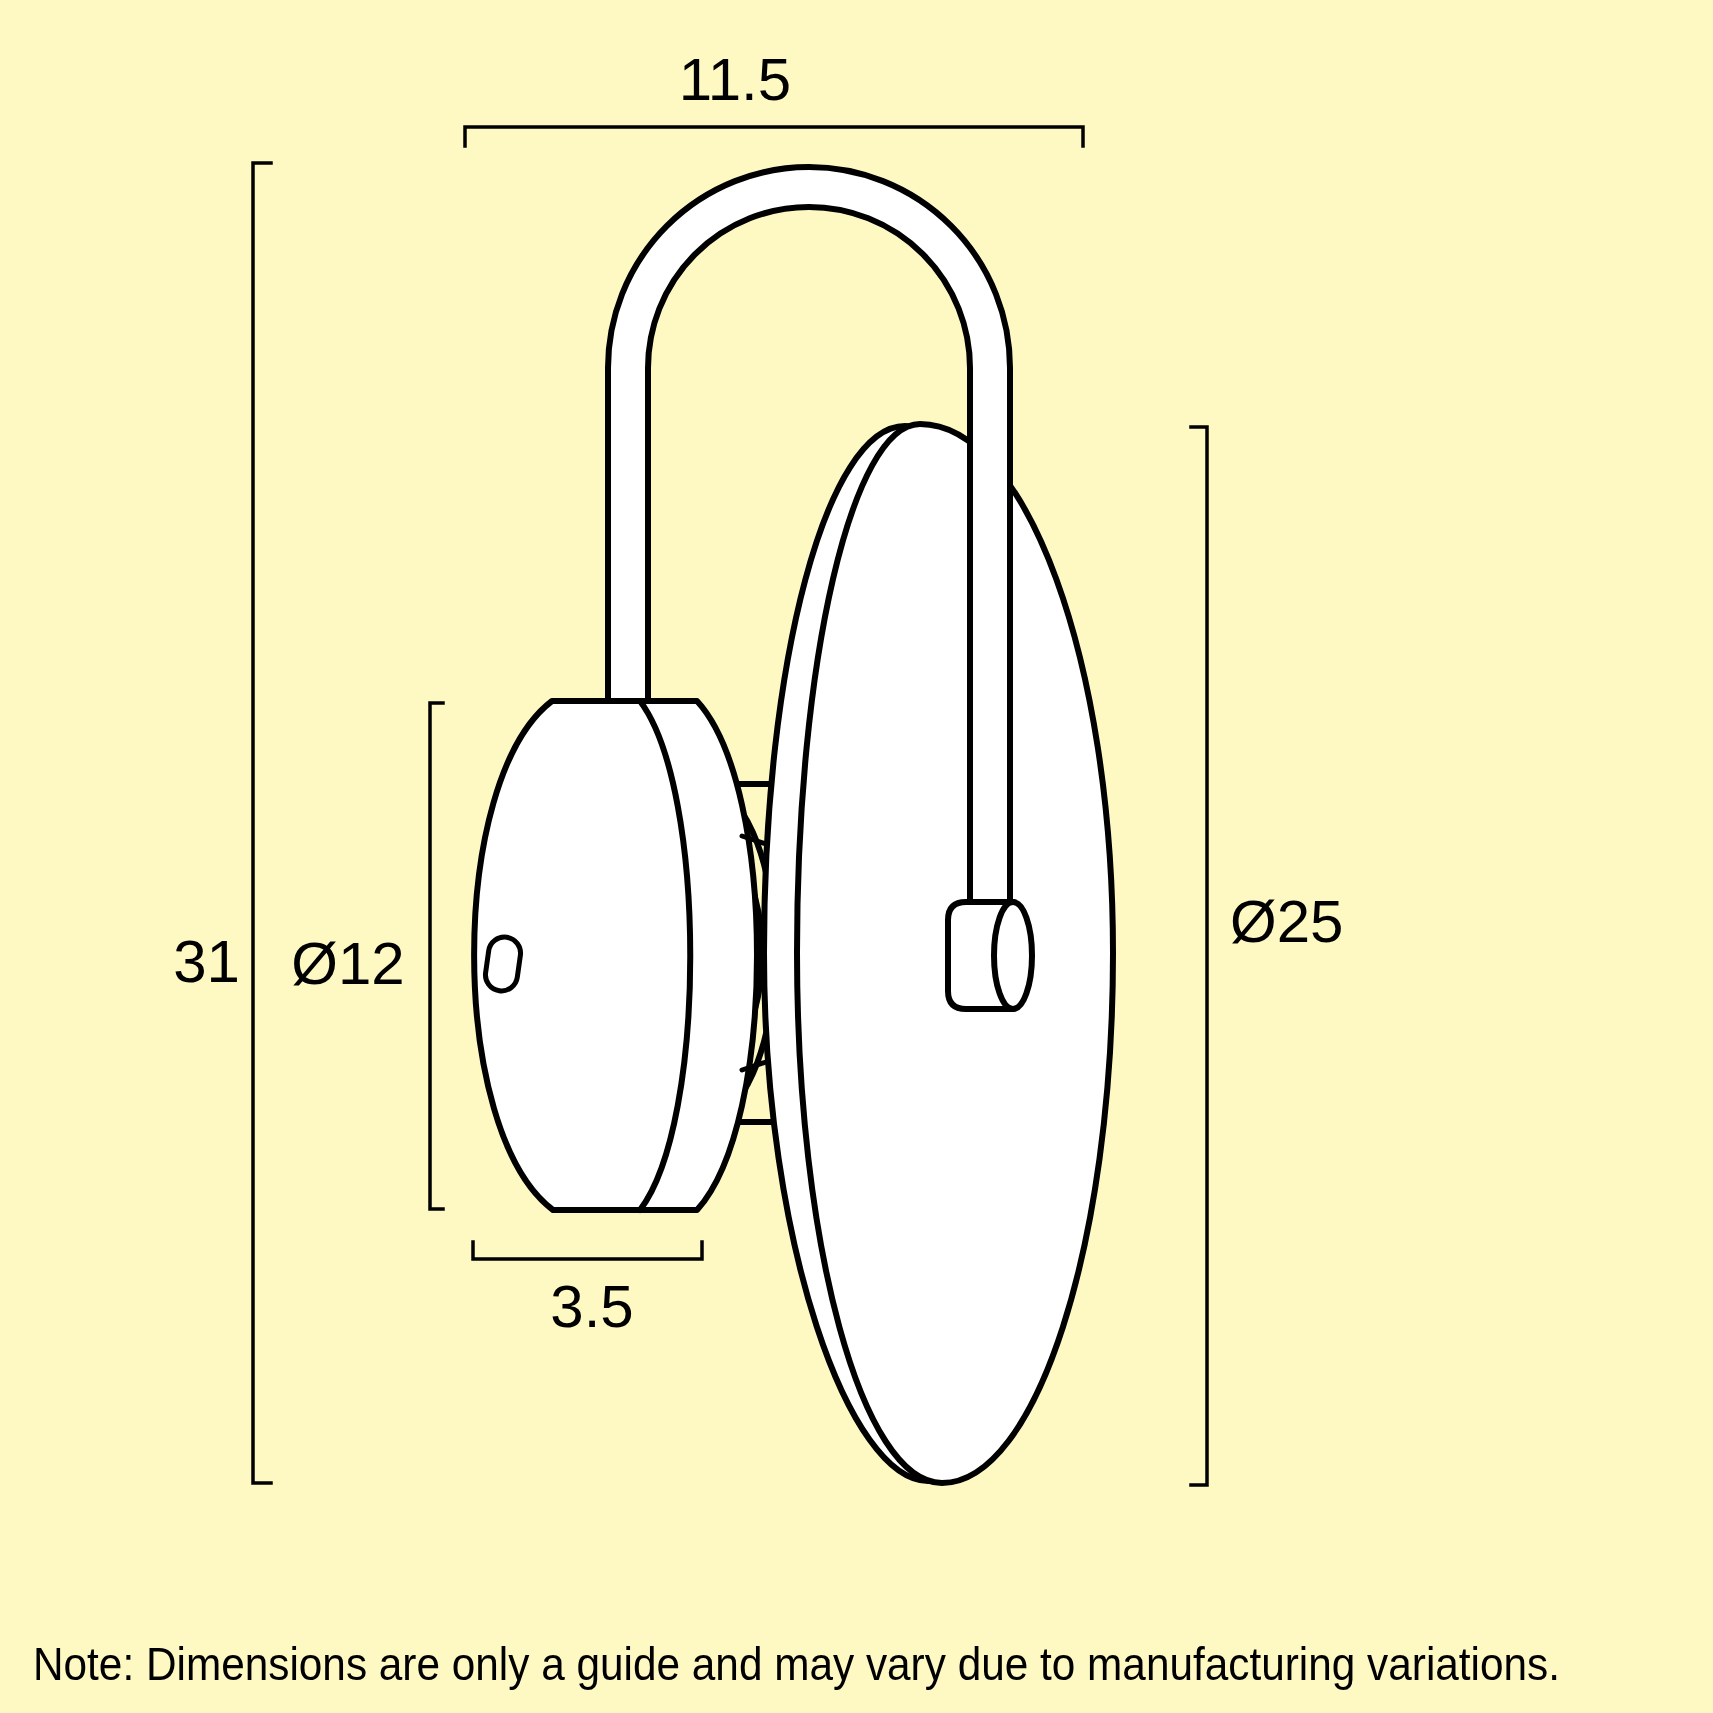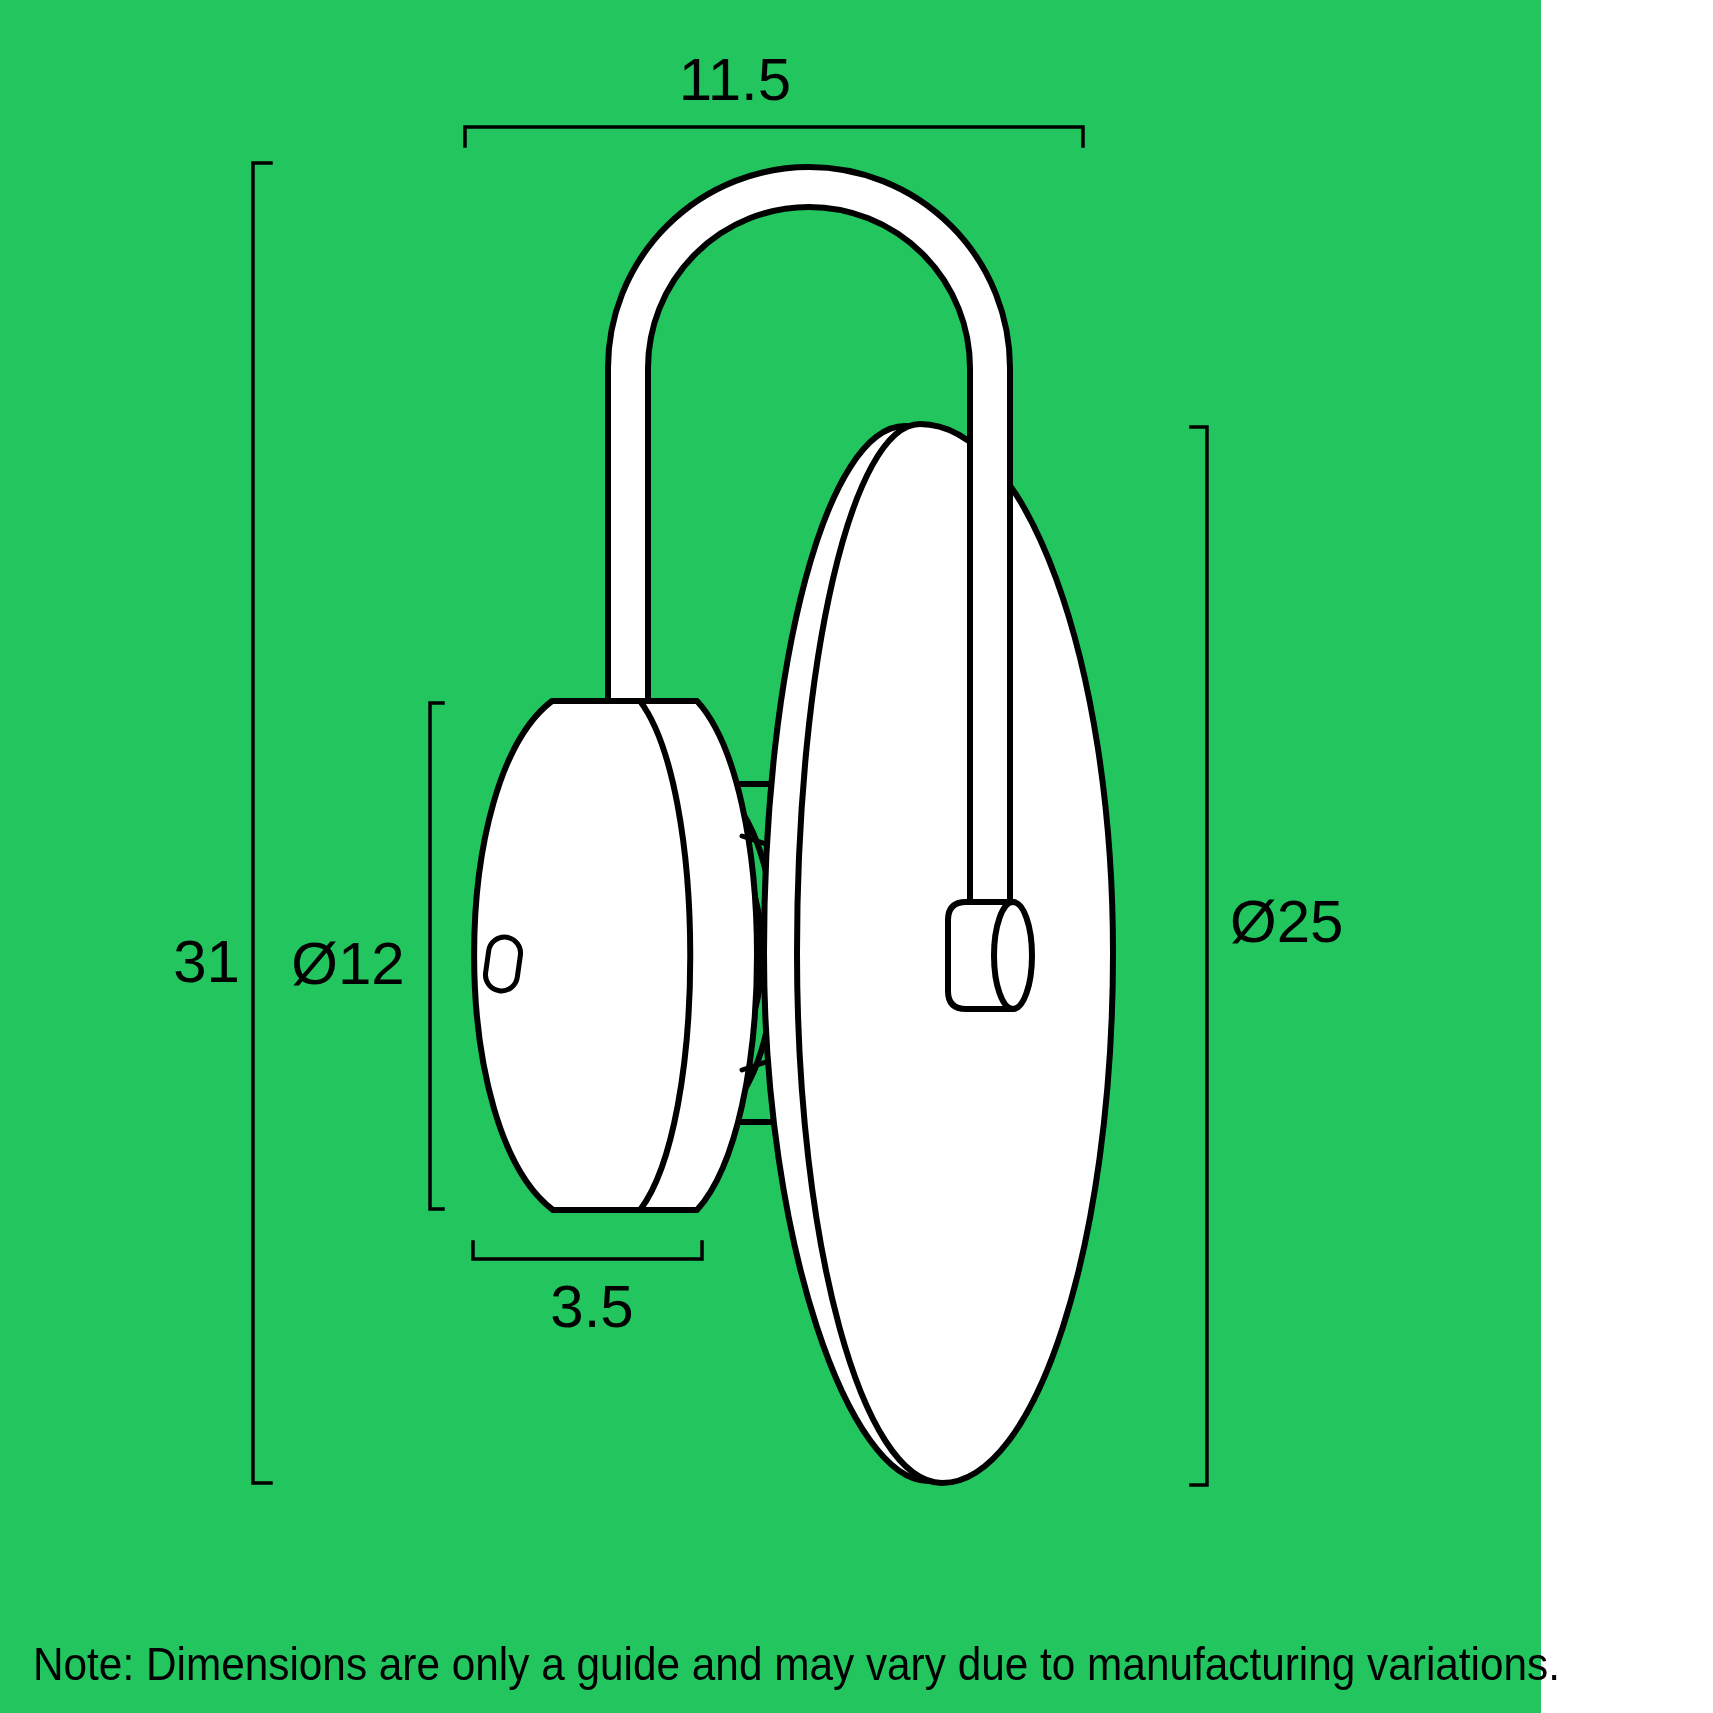--- a/index.html
+++ b/index.html
@@ -6,23 +6,23 @@
     margin: 0;
     padding: 0;
     background: #ffffff;
     width: 1713px;
     height: 1713px;
     overflow: hidden;
     font-family: "Liberation Sans", sans-serif;
   }
   #stage {
     position: relative;
-    width: 1541px;
+    width: 1713px;
     height: 1713px;
-    background: #22c55e;
+    background: #fef9c3;
   }
   svg { display: block; }
   .outline {
     fill: #ffffff;
     stroke: #000000;
     stroke-width: 6;
     stroke-linecap: round;
     stroke-linejoin: round;
   }
   .line-only {

